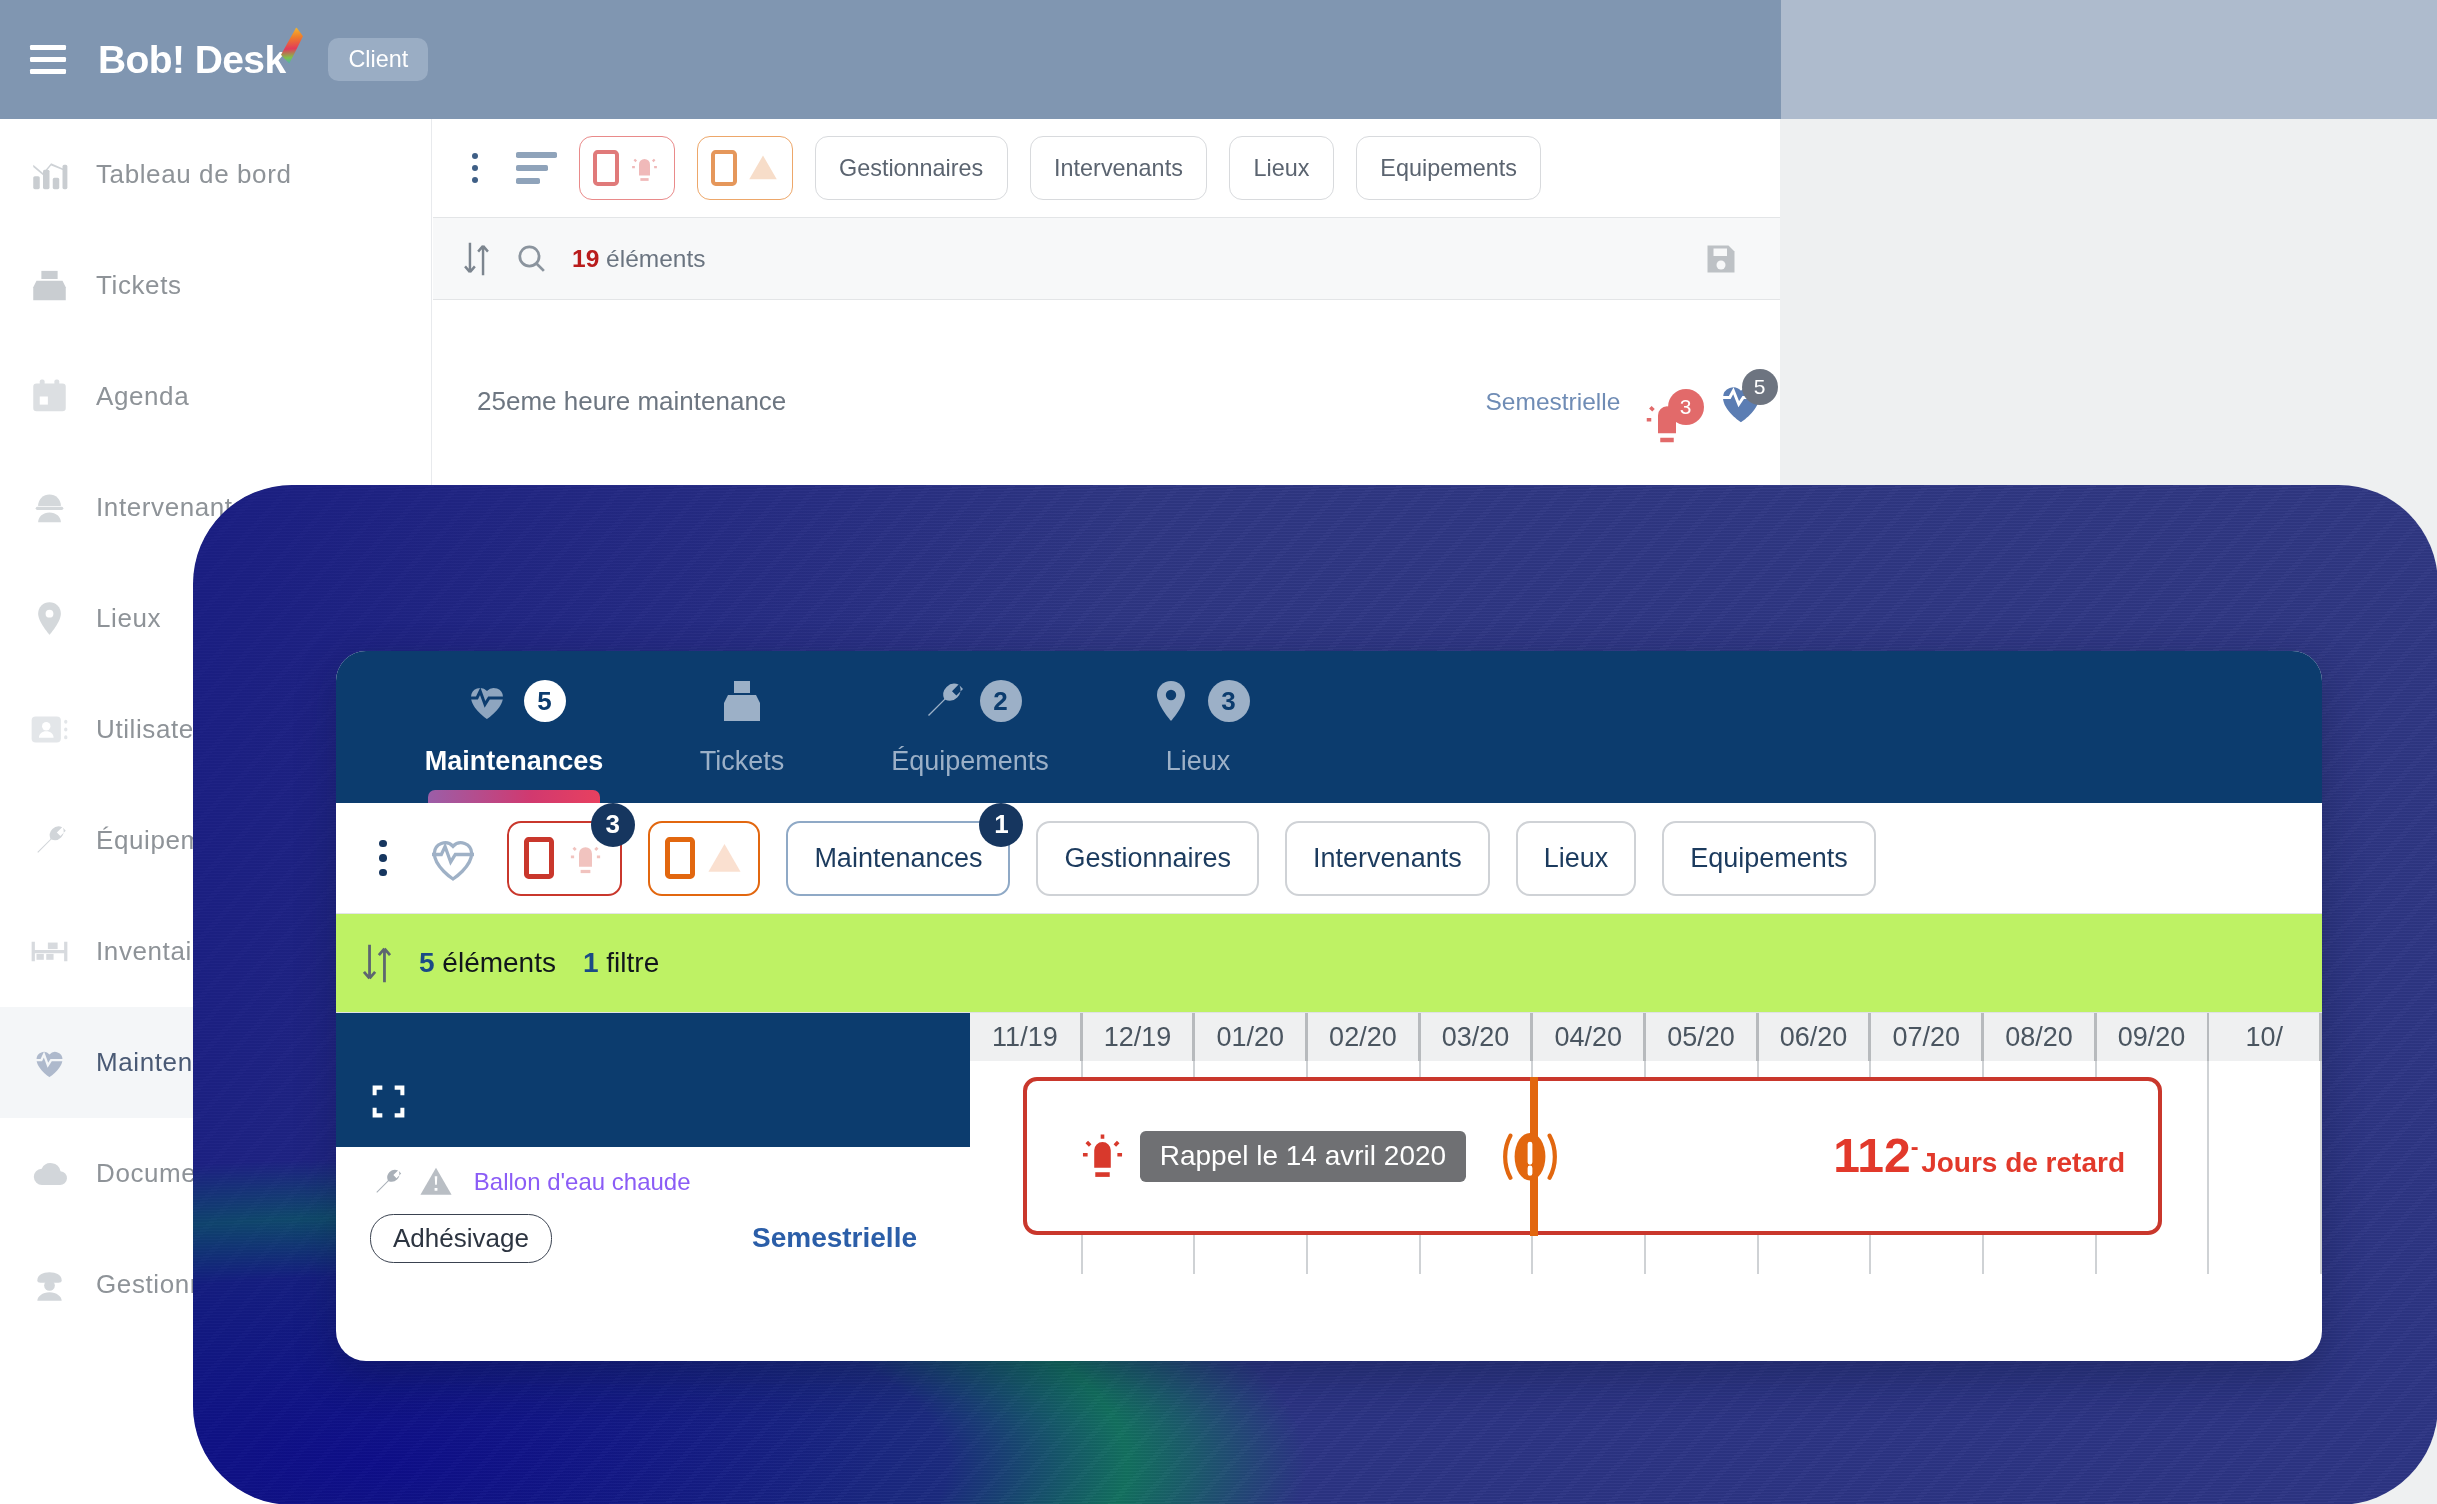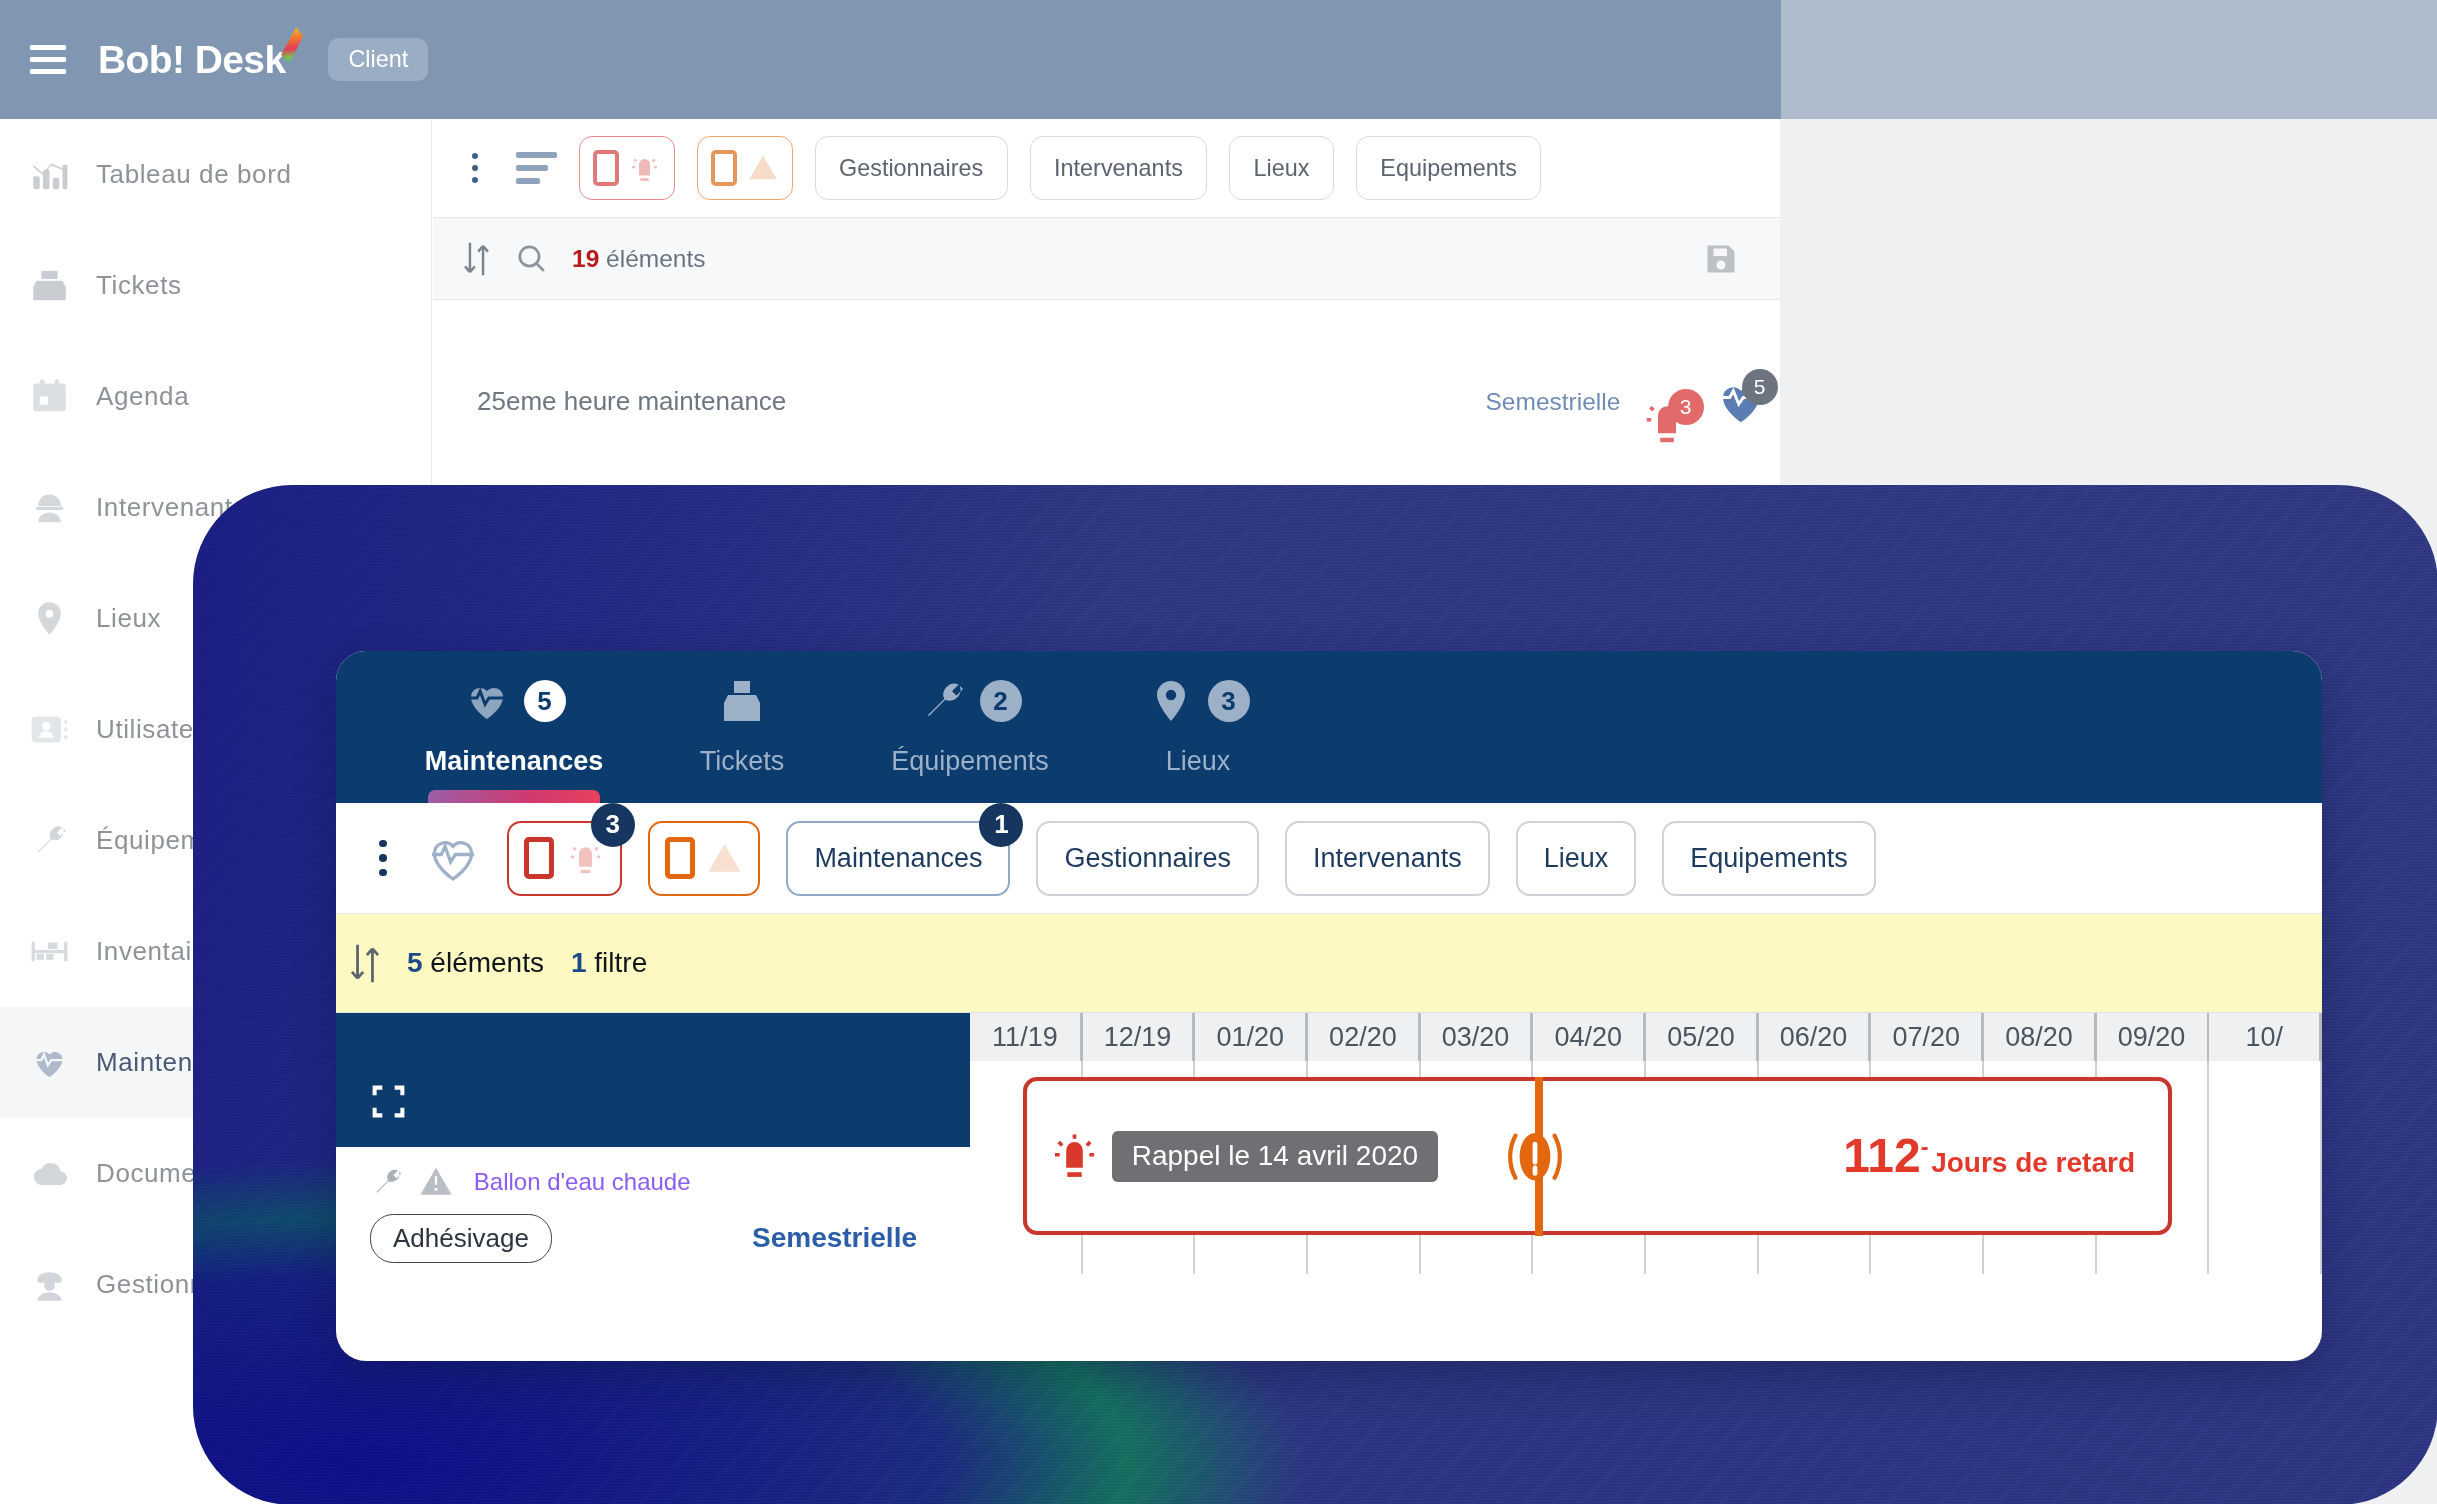--- a/index.html
+++ b/index.html
@@ -174,22 +174,22 @@
   .mchip-badge {
     position:absolute; top:-20px; right:-15px; min-width:44px; height:44px;
     border-radius:50%; background:#16365f; color:#fff; font-size:26px;
     font-weight:bold; display:flex; align-items:center; justify-content:center; padding:0 3.5px;
   }
   .mchip .mini-doc { width:30px; height:42px; border-width:5.3px; }
   .mchip .siren { width:39px; height:39px; }
   .mchip .warn  { width:37px; height:35px; }
 
   .m-count {
-    height:99px; background:#fef9c3; display:flex; align-items:center;
-    padding-left:14px; gap:27px; border-bottom:0.6px solid #dfe2e5;
+    height:99px; background:#bef264; display:flex; align-items:center;
+    padding-left:26px; gap:27px; border-bottom:0.6px solid #dfe2e5;
   }
   .m-count .sortico { width:30px; height:41px; }
   .m-count-text { font-size:28px; color:#11161c; }
   .m-count-text b { color:#1b4b86; }
 
   
   .gantt { display:flex; height:348px; }
   .g-left { width:634px; position:relative; }
   .g-left-head {
     height:134px; background:#0c3c6e; display:flex; align-items:flex-end;
@@ -226,23 +226,23 @@
   .g-months { height:48px; display:flex; background:#b7babd; }
   .g-month {
     flex:1 0 0; background:#eff0f1; margin-right:2.9px;
     display:flex; align-items:center; justify-content:center;
     font-size:27px; color:#4a5560; min-width:0;
   }
   .g-body { position:relative; height:213px; background:#fff; display:flex; }
   .g-cell { flex:1 0 0; border-right:2.9px solid #cfd2d5; min-width:0; }
 
   .gbar {
-    position:absolute; left:53px; top:16.4px; right:150px; height:158px;
+    position:absolute; left:53px; top:16.4px; right:160px; height:158px;
     border:4.7px solid #c9372c; border-radius:14px; background:#fff;
-    display:flex; align-items:center; padding:0 0 0 22px;
+    display:flex; align-items:center; padding:0 0 0 50px;
   }
   .gbar .siren-big { width:51px; height:51px; flex:0 0 51px; }
   .gbar .tip {
     margin-left:11.7px; background:#6f7073; color:#fff; font-size:28px;
     padding:9.3px 20px; border-radius:5.8px; white-space:nowrap;
   }
   .gbar .marker {
     position:absolute; left:44.5%; top:-4.7px; bottom:-4.7px; width:8.2px;
     background:#e2670f;
   }

